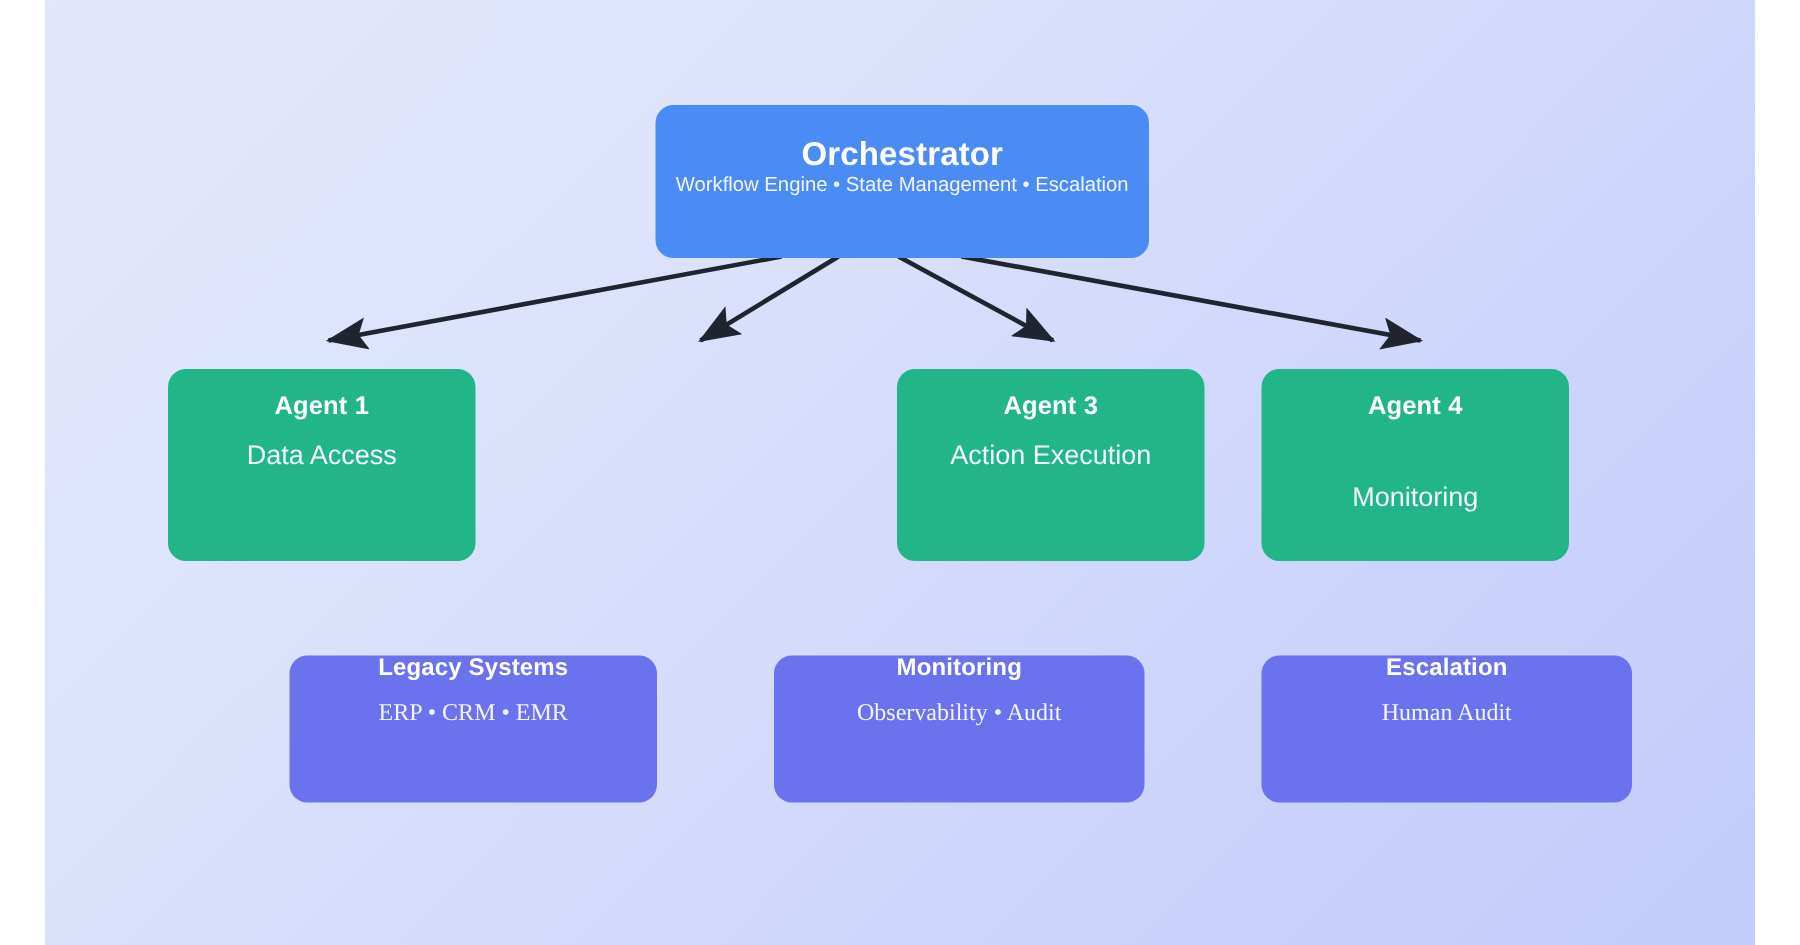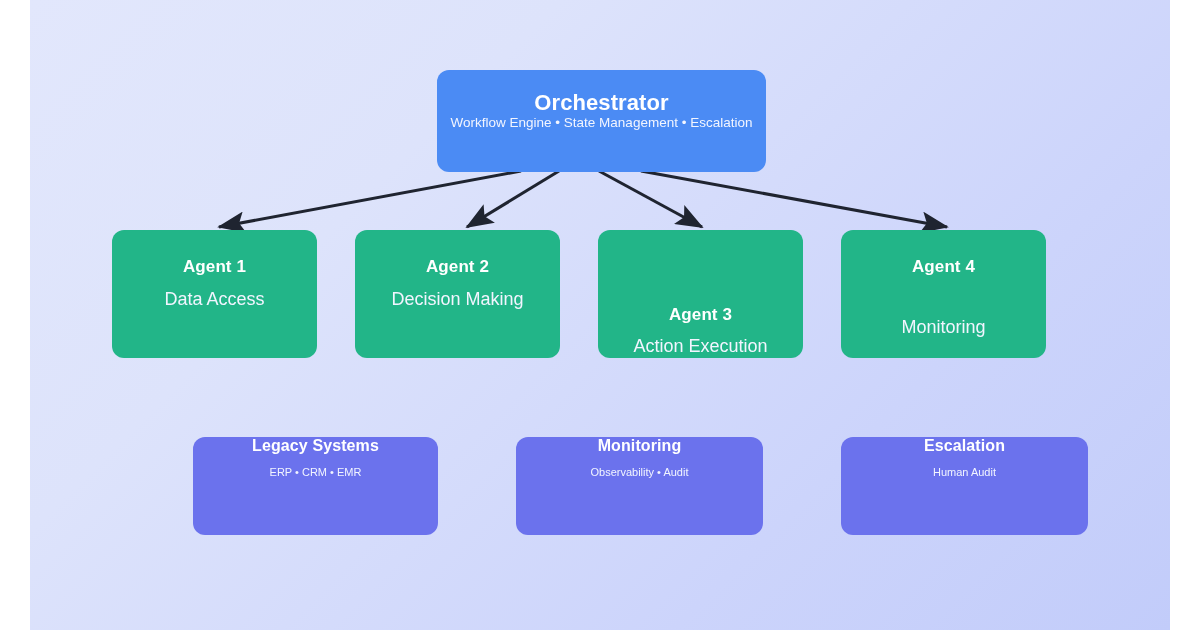--- a/index.html
+++ b/index.html
@@ -74,41 +74,41 @@
     width: 329px;
     height: 102px;
     background: #4b8bf4;
     padding-top: 21px;
   }
   #node-orchestrator .node-title { font-size: 22px; }
   #node-orchestrator .node-subtitle { font-size: 13.5px; margin-top: 0; }
 
   
   .agent-node {
-    top: 230px;
+    top: 246px;
     height: 128px;
     background: #22b588;
-    padding-top: 28px;
+    padding-top: 16px;
   }
   .agent-node .node-title { font-size: 17px; }
   .agent-node .node-subtitle { font-size: 18px; margin-top: 12px; }
 
   #node-agent-1 { left: 82px;  width: 205px; }
   #node-agent-2 { left: 325px; width: 205px; }
-  #node-agent-3 { left: 568px; width: 205px; justify-content: flex-end; }
+  #node-agent-3 { left: 568px; width: 205px; }
   #node-agent-4 { left: 811px; width: 205px; gap: 28px; }
 
   
   .support-node {
     top: 437px;
     height: 98px;
     background: #6b72ed;
   }
   .support-node .node-title { font-size: 16px; }
-  .support-node .node-subtitle { font-size: 11px; margin-top: 11px; }
+  .support-node .node-subtitle { font-size: 16px; margin-top: 11px; font-family: Liberation Serif, serif; }
 
   #node-legacy-systems { left: 163px; width: 245px; }
   #node-monitoring     { left: 486px; width: 247px; }
   #node-escalation     { left: 811px; width: 247px; }
 </style>
 </head>
 <body>
 
 <div id="diagram-root">
   <div id="canvas-panel">
@@ -131,24 +131,20 @@
     <div class="node" id="node-orchestrator">
       <div class="node-title">Orchestrator</div>
       <div class="node-subtitle">Workflow Engine • State Management • Escalation</div>
     </div>
 
     <div class="node agent-node" id="node-agent-1">
       <div class="node-title">Agent 1</div>
       <div class="node-subtitle">Data Access</div>
     </div>
 
-    <div class="node agent-node" id="node-agent-2">
-      <div class="node-title">Agent 2</div>
-      <div class="node-subtitle">Decision Making</div>
-    </div>
 
     <div class="node agent-node" id="node-agent-3">
       <div class="node-title">Agent 3</div>
       <div class="node-subtitle">Action Execution</div>
     </div>
 
     <div class="node agent-node" id="node-agent-4">
       <div class="node-title">Agent 4</div>
       <div class="node-subtitle">Monitoring</div>
     </div>

